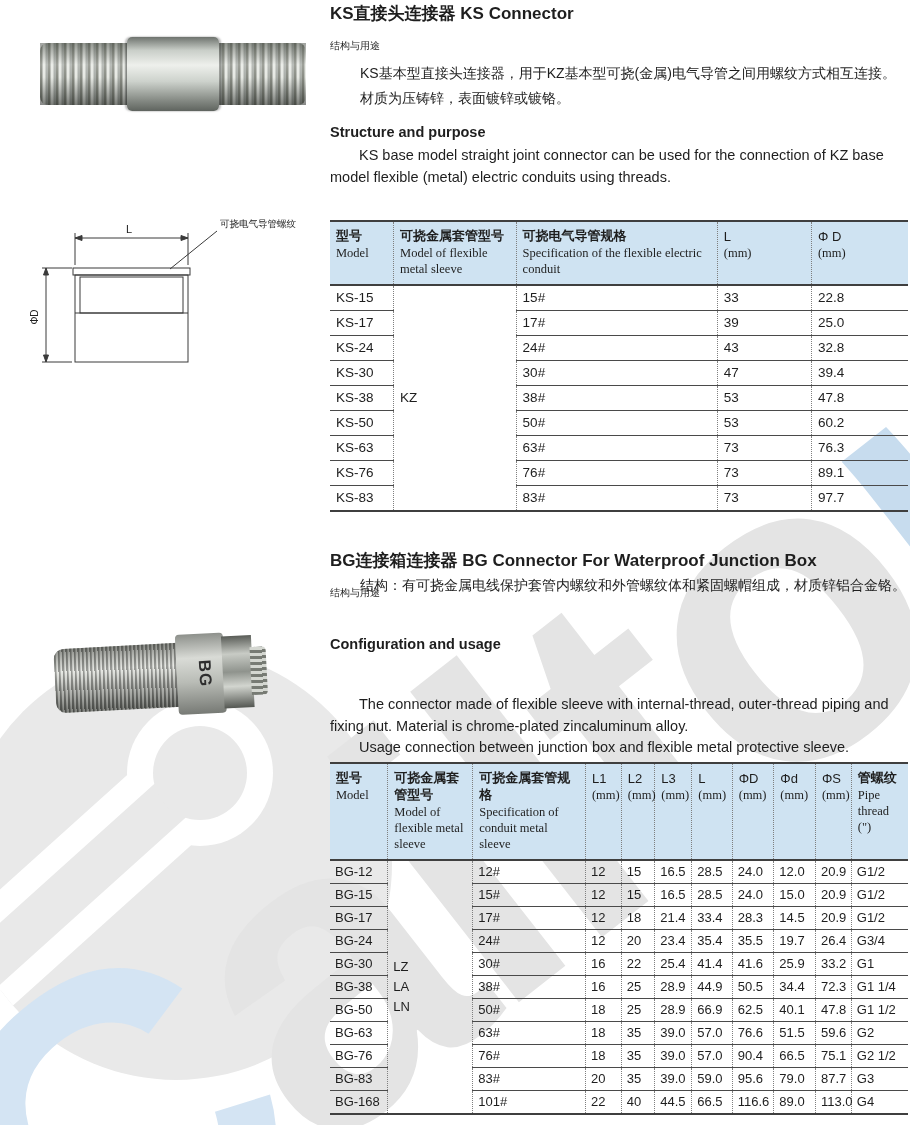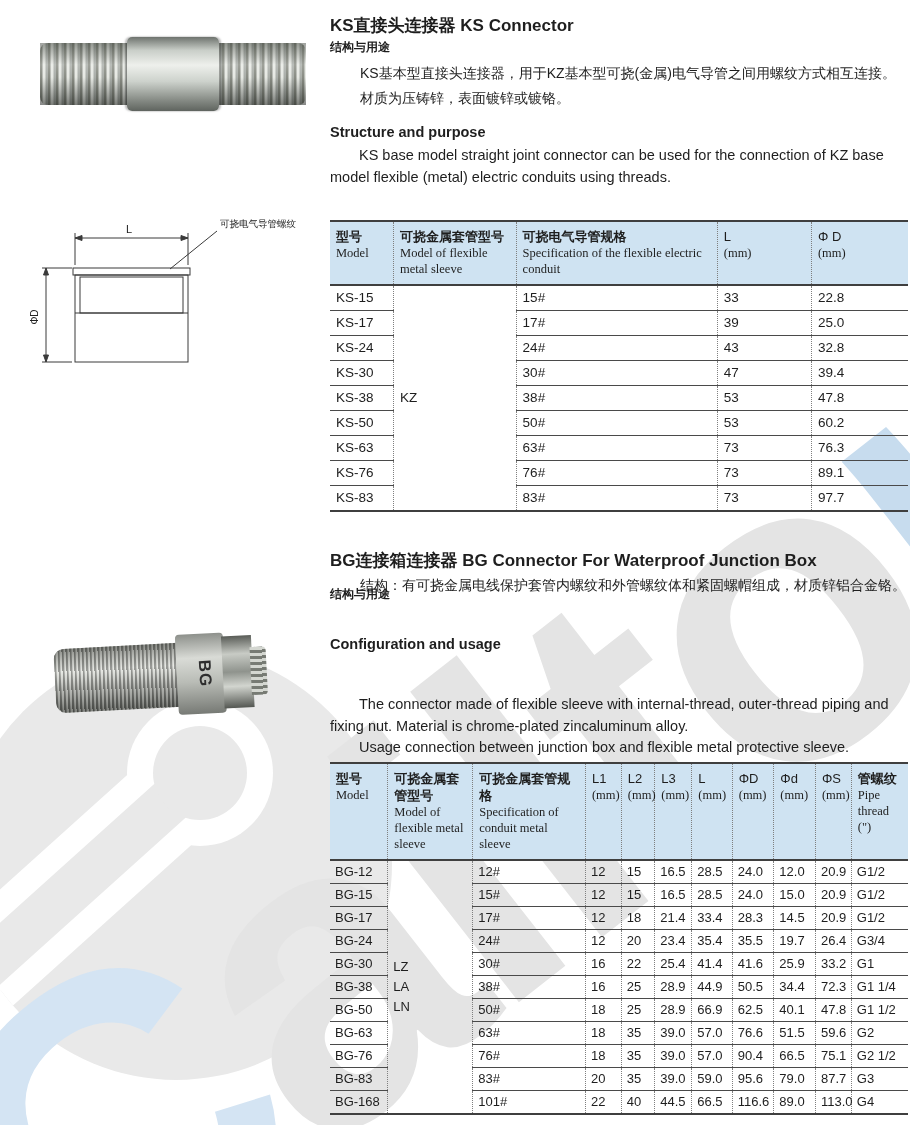--- a/index.html
+++ b/index.html
@@ -47,37 +47,37 @@
         transform:rotate(90deg);letter-spacing:1px;}
   .nut{position:absolute;left:178px;top:34px;width:30px;height:72px;
         background:linear-gradient(180deg,#5a5d58,#c8cbc5 25%,#8f938d 50%,#d2d5cf 70%,#545752);}
   .tip{position:absolute;left:206px;top:46px;width:16px;height:48px;border-radius:0 4px 4px 0;
         background:repeating-linear-gradient(0deg,#777b74 0 3px,#d4d7d1 3px 6px);}
 
   
   .main{position:absolute;left:330px;top:0;width:578px;z-index:2;}
   .main > div{position:absolute;left:0;width:100%;}
   .sec-title{font-size:17px;font-weight:bold;}
-  .sub-cn{font-size:12px;font-weight:bold;}
+  .sub-cn{font-size:10px;font-weight:normal;}
   .sub-en{font-size:14.5px;font-weight:bold;}
   .cn-p div{font-size:14px;line-height:25px;padding-left:30px;white-space:nowrap;}
   .en-p p{margin:0;font-size:14.5px;line-height:21.5px;text-indent:2em;}
 
-  #ks-title{top:14px;}   #ks-cn-head{top:39px;}  #ks-cn-p{top:61px;}
+  #ks-title{top:2px;}   #ks-cn-head{top:39px;}  #ks-cn-p{top:61px;}
   #ks-en-head{top:124px;} #ks-en-p{top:145px;}  #ks-table-wrap{top:220px;}
   #bg-title{top:549px;} #bg-cn-head{top:586px;} #bg-cn-p{top:573px;}
   #bg-en-head{top:636px;} #bg-en-p{top:694px;}  #bg-table-wrap{top:762px;}
 
   
   table.ct{width:100%;border-collapse:collapse;table-layout:fixed;
            border-top:2px solid #3f3f3f;border-bottom:2px solid #3f3f3f;}
   table.ct th{background:#cfe3f2;text-align:left;vertical-align:top;padding:6px 6px 7px 6px;
               border-bottom:2px solid #3f3f3f;font-weight:normal;}
   table.ct th .hcn{font-size:13px;line-height:17px;}
-  table.ct th .hcn.cjk{font-weight:bold;}
+  table.ct th .hcn.cjk{font-weight:bold;font-family:Liberation Mono, monospace;}
   table.ct th .hen{font-size:12.5px;line-height:16px;font-family:Liberation Serif, serif;}
   table.ct td{font-size:13.5px;line-height:16px;vertical-align:middle;
               padding:4px 6px;border-bottom:1px solid #4a4a4a;}
   #bg-table td{font-size:13px;padding:3px 5px;}
   table.ct th + th, table.ct td + td{border-left:1px dotted #7f7f7f;}
   table.ct td.merged{vertical-align:middle;line-height:20px;border-bottom:2px solid #3f3f3f;margin-top:20px;}
   table.ct tbody tr:last-child td{border-bottom:2px solid #3f3f3f;}
 
   svg text{font-family:"Liberation Sans","DejaVu Sans",sans-serif;}
 </style>

